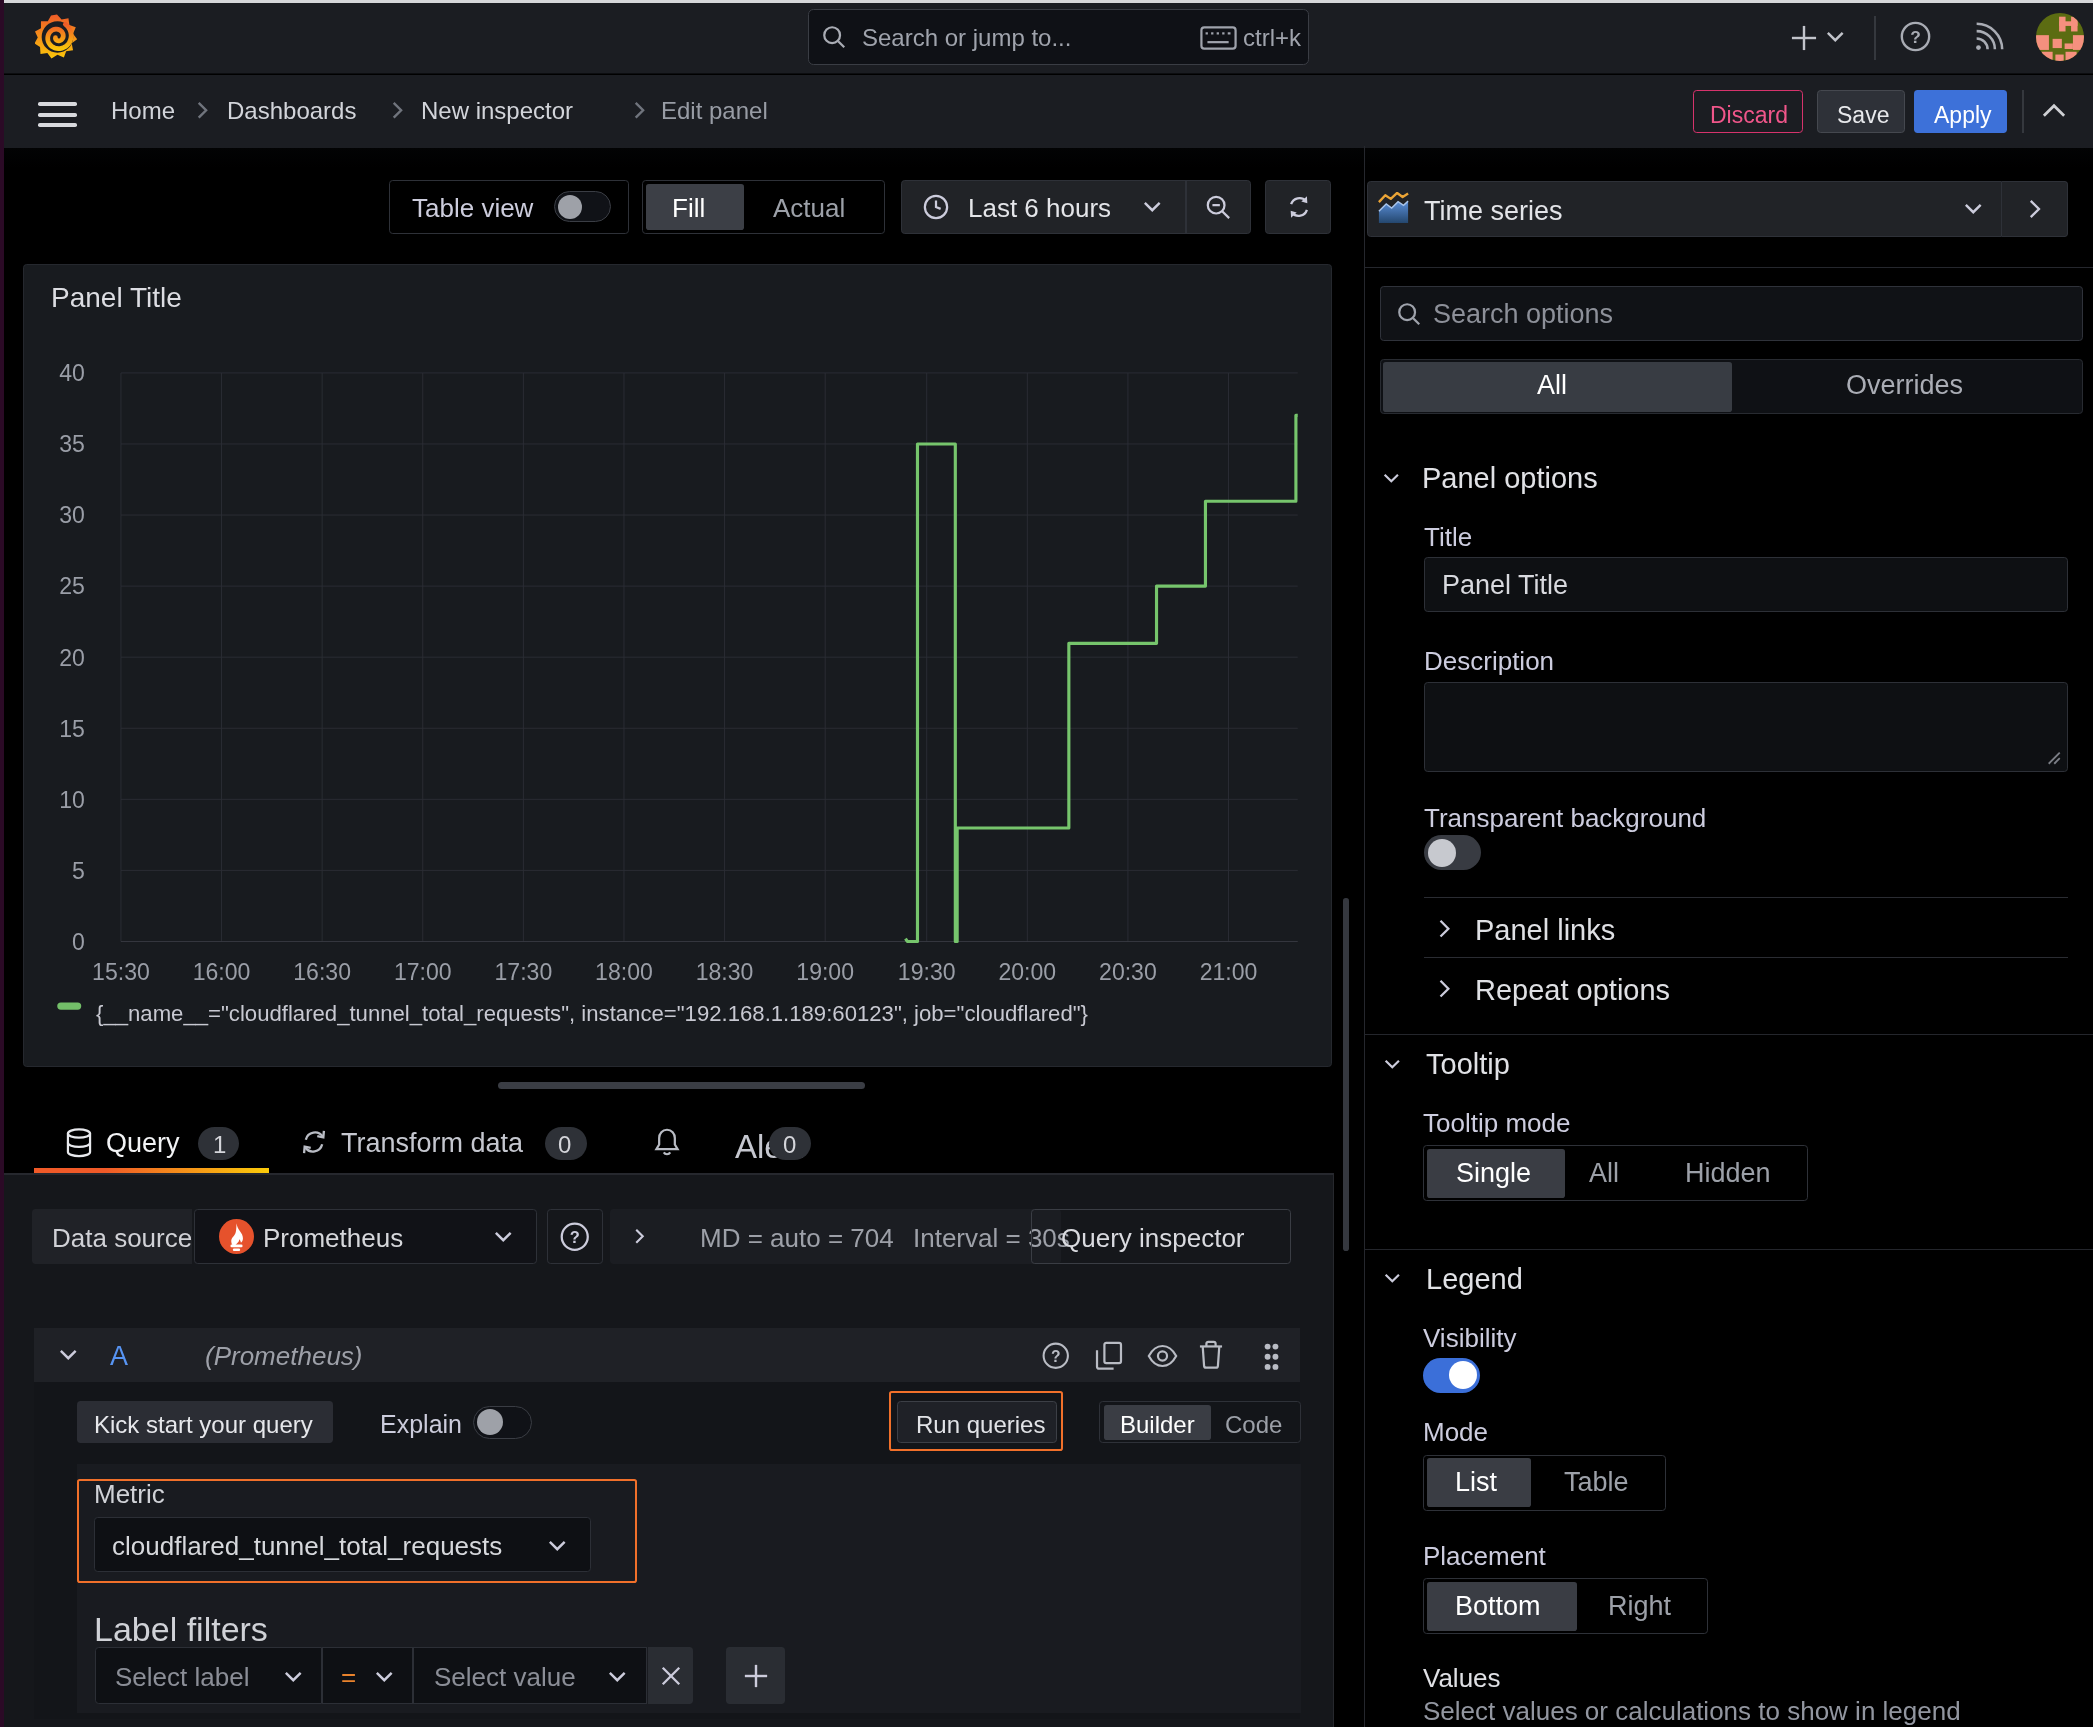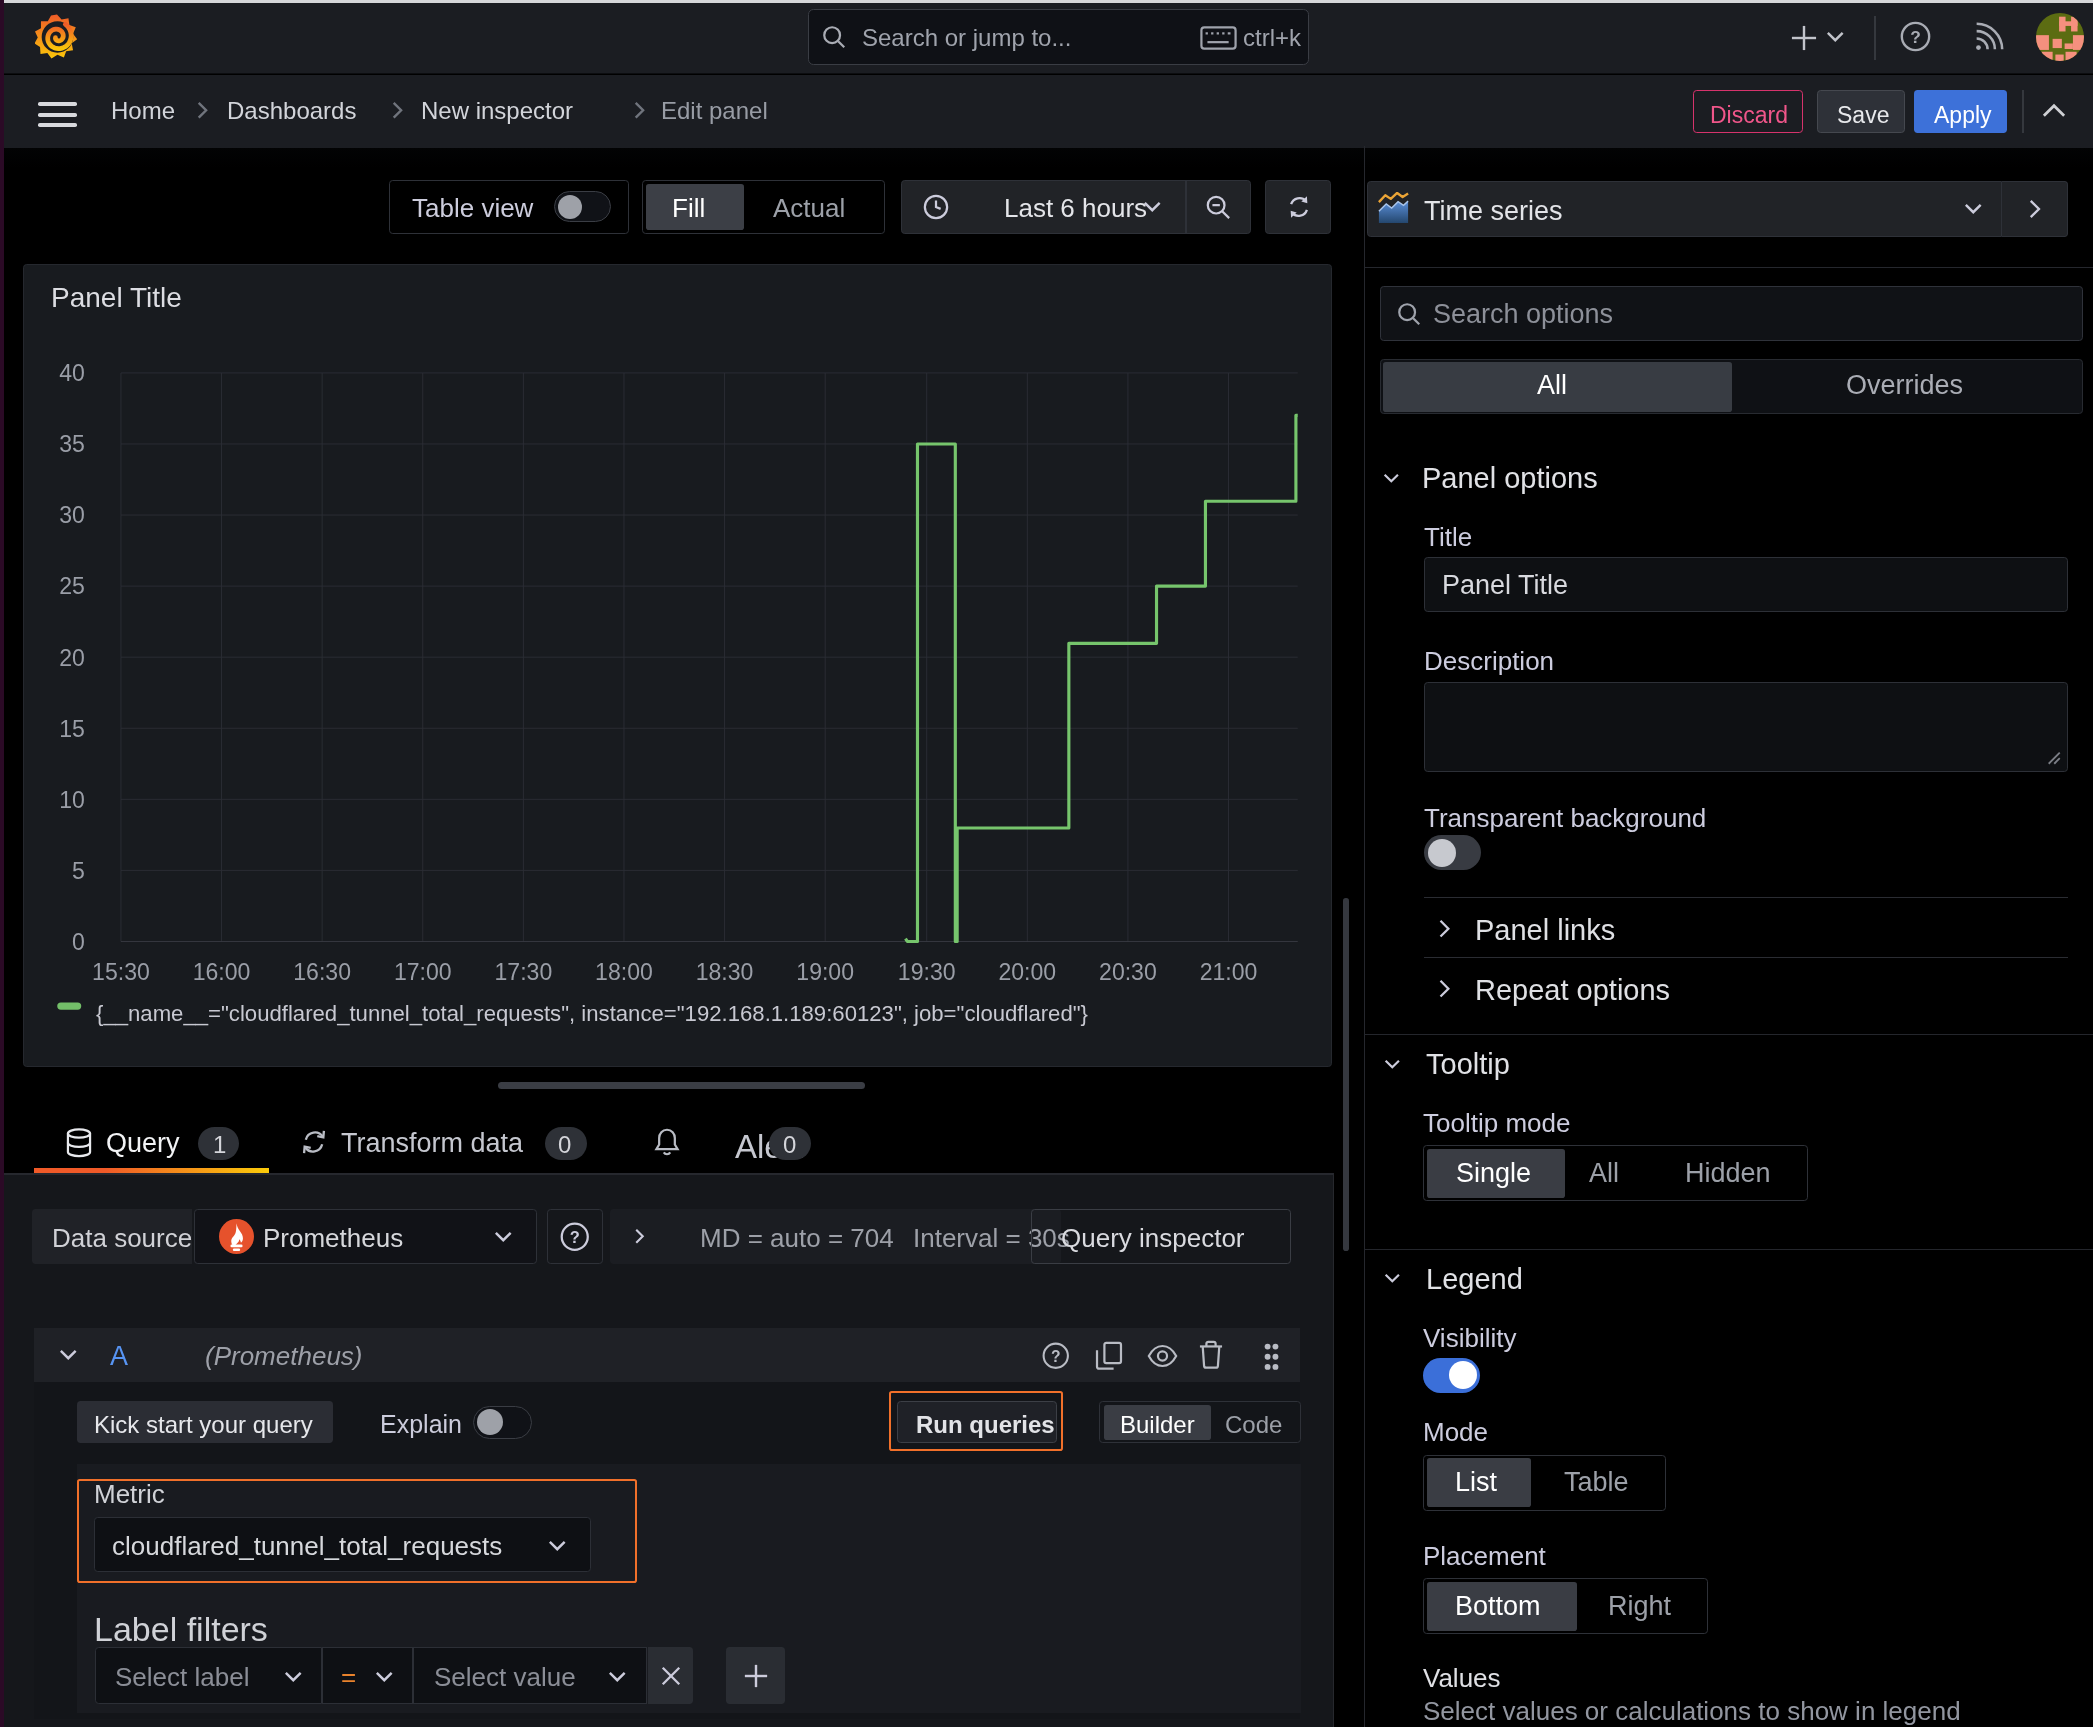--- a/index.html
+++ b/index.html
@@ -127,21 +127,21 @@
   <div class="abs" style="left:646px;top:184px;width:98px;height:46px;background:#3c3f46;border-radius:2.8px;"></div>
   <div class="txt" style="left:672px;top:193px;font-size:26px;font-weight:500;color:#ffffff;">Fill</div>
   <div class="txt" style="left:773px;top:193px;font-size:26px;color:#9ca0a8;">Actual</div>
   
   <div class="abs" style="left:901px;top:180px;width:350px;height:54px;background:#212327;border:0.9px solid #2e3138;border-radius:3.7px;box-sizing:border-box;"></div>
   <div class="abs" style="left:1185px;top:180px;width:1.8px;height:54px;background:#2e3138;"></div>
   <svg class="abs" style="left:923px;top:194px;" width="26" height="26" viewBox="0 0 28 28" fill="none" stroke="#ccccdc" stroke-width="2.4">
     <circle cx="14" cy="14" r="12"></circle>
       <polyline points="14,7 14,14 19,16"></polyline>
   </svg>
-  <div class="txt" style="left:968px;top:193px;font-size:26px;color:#e4e5e9;margin-left:36px;">Last 6 hours</div>
+  <div class="txt" style="left:968px;top:193px;font-size:26px;color:#e4e5e9;">Last 6 hours</div>
   <svg class="abs" style="left:1143px;top:200px;" width="18.5" height="13" viewBox="0 0 20 14" fill="none" stroke="#ccccdc" stroke-width="2.6">
       <polyline points="2,3 10,11 18,3"></polyline>
     </svg>
   <svg class="abs" style="left:1205px;top:194px;" width="26" height="26" viewBox="0 0 28 28" fill="none" stroke="#ccccdc" stroke-width="2.4">
     <circle cx="12" cy="12" r="9"></circle>
       <line x1="18.5" y1="18.5" x2="26" y2="26"></line>
       <line x1="8" y1="12" x2="16" y2="12"></line>
   </svg>
   
   <div class="abs" style="left:1265px;top:180px;width:66px;height:54px;background:#212327;border:0.9px solid #2e3138;border-radius:3.7px;box-sizing:border-box;"></div>
@@ -307,21 +307,21 @@
     <circle cx="5" cy="27" r="3.2"></circle>
       <circle cx="13.5" cy="27" r="3.2"></circle>
   </svg>
   
   <div class="abs" style="left:77px;top:1401px;width:256px;height:42px;background:#2b2d34;border-radius:3.7px;"></div>
   <div class="txt" style="left:94px;top:1411px;font-size:24px;font-weight:500;color:#e6e7eb;">Kick start your query</div>
   <div class="txt" style="left:380px;top:1410px;font-size:25px;color:#ccccdc;">Explain</div>
   <div class="abs" style="left:473px;top:1406px;width:59px;height:33px;background:#101217;border:0.9px solid #3a3d44;border-radius:16.6px;box-sizing:border-box;"></div>
   <div class="abs" style="left:477px;top:1409px;width:26px;height:26px;background:#9ea1a8;border-radius:50%;"></div>
   <div class="abs" style="left:897px;top:1401px;width:160px;height:42px;background:#1f2127;border:1.8px solid #3c3f46;border-radius:3.7px;box-sizing:border-box;"></div>
-  <div class="txt" style="left:916px;top:1411px;font-size:24px;font-weight:700;color:#e2e3e7;">Run queries</div>
+  <div class="txt" style="left:916px;top:1411px;font-size:24px;font-weight:400;color:#e2e3e7;">Run queries</div>
   <div class="abs" style="left:889px;top:1391px;width:174px;height:60px;border:2.8px solid #f1702a;border-radius:2.8px;box-sizing:border-box;"></div>
   <div class="abs" style="left:1099px;top:1401px;width:202px;height:42px;border:1.8px solid #2e3138;border-radius:3.7px;box-sizing:border-box;"></div>
   <div class="abs" style="left:1104px;top:1405px;width:107px;height:35px;background:#3a3d44;border-radius:2.8px;"></div>
   <div class="txt" style="left:1120px;top:1411px;font-size:24px;font-weight:500;color:#ffffff;">Builder</div>
   <div class="txt" style="left:1225px;top:1411px;font-size:24px;color:#9ca0a8;">Code</div>
   
   <div class="abs" style="left:77px;top:1464px;width:1224px;height:249px;background:#191b20;"></div>
   <div class="txt" style="left:94px;top:1479px;font-size:26px;font-weight:500;color:#d0d2d7;">Metric</div>
   <div class="abs" style="left:94px;top:1517px;width:497px;height:55px;background:#0e1014;border:0.9px solid #2c2f36;border-radius:3.7px;box-sizing:border-box;"></div>
   <div class="txt" style="left:112px;top:1531px;font-size:26px;color:#d6d8dc;">cloudflared_tunnel_total_requests</div>

